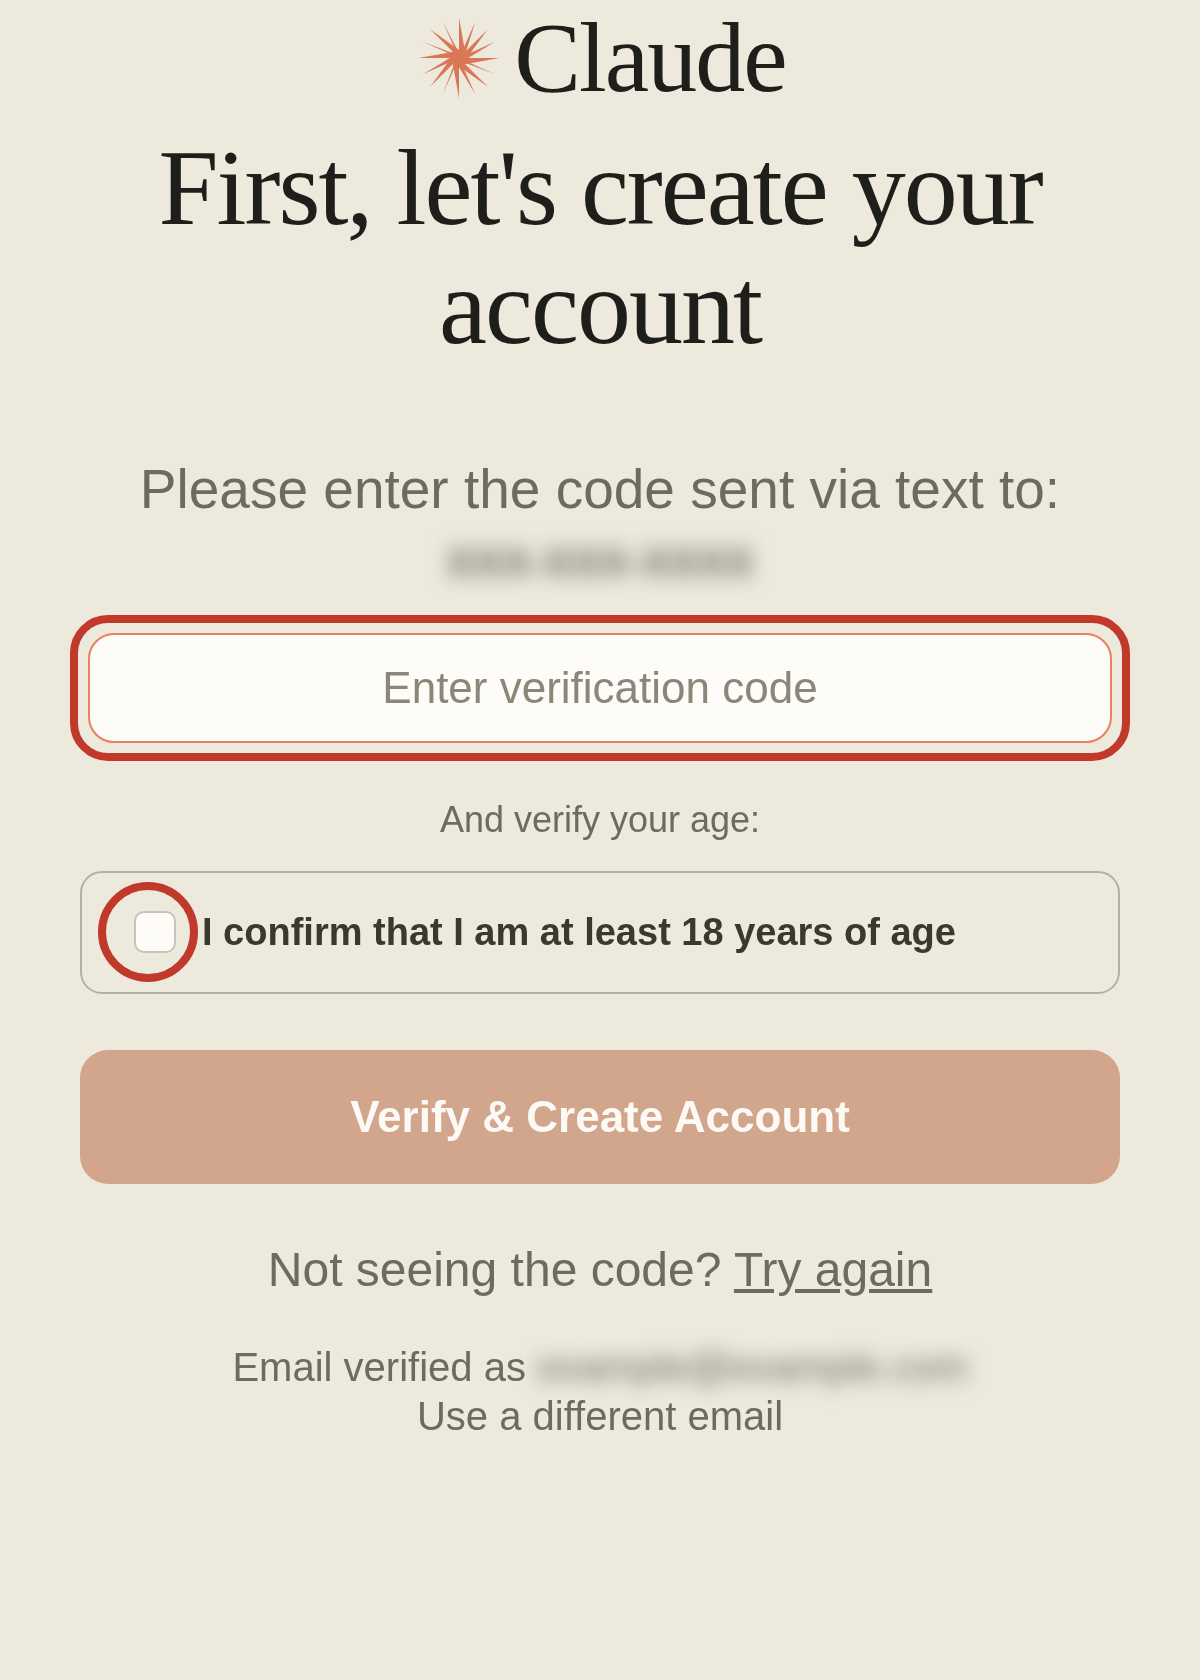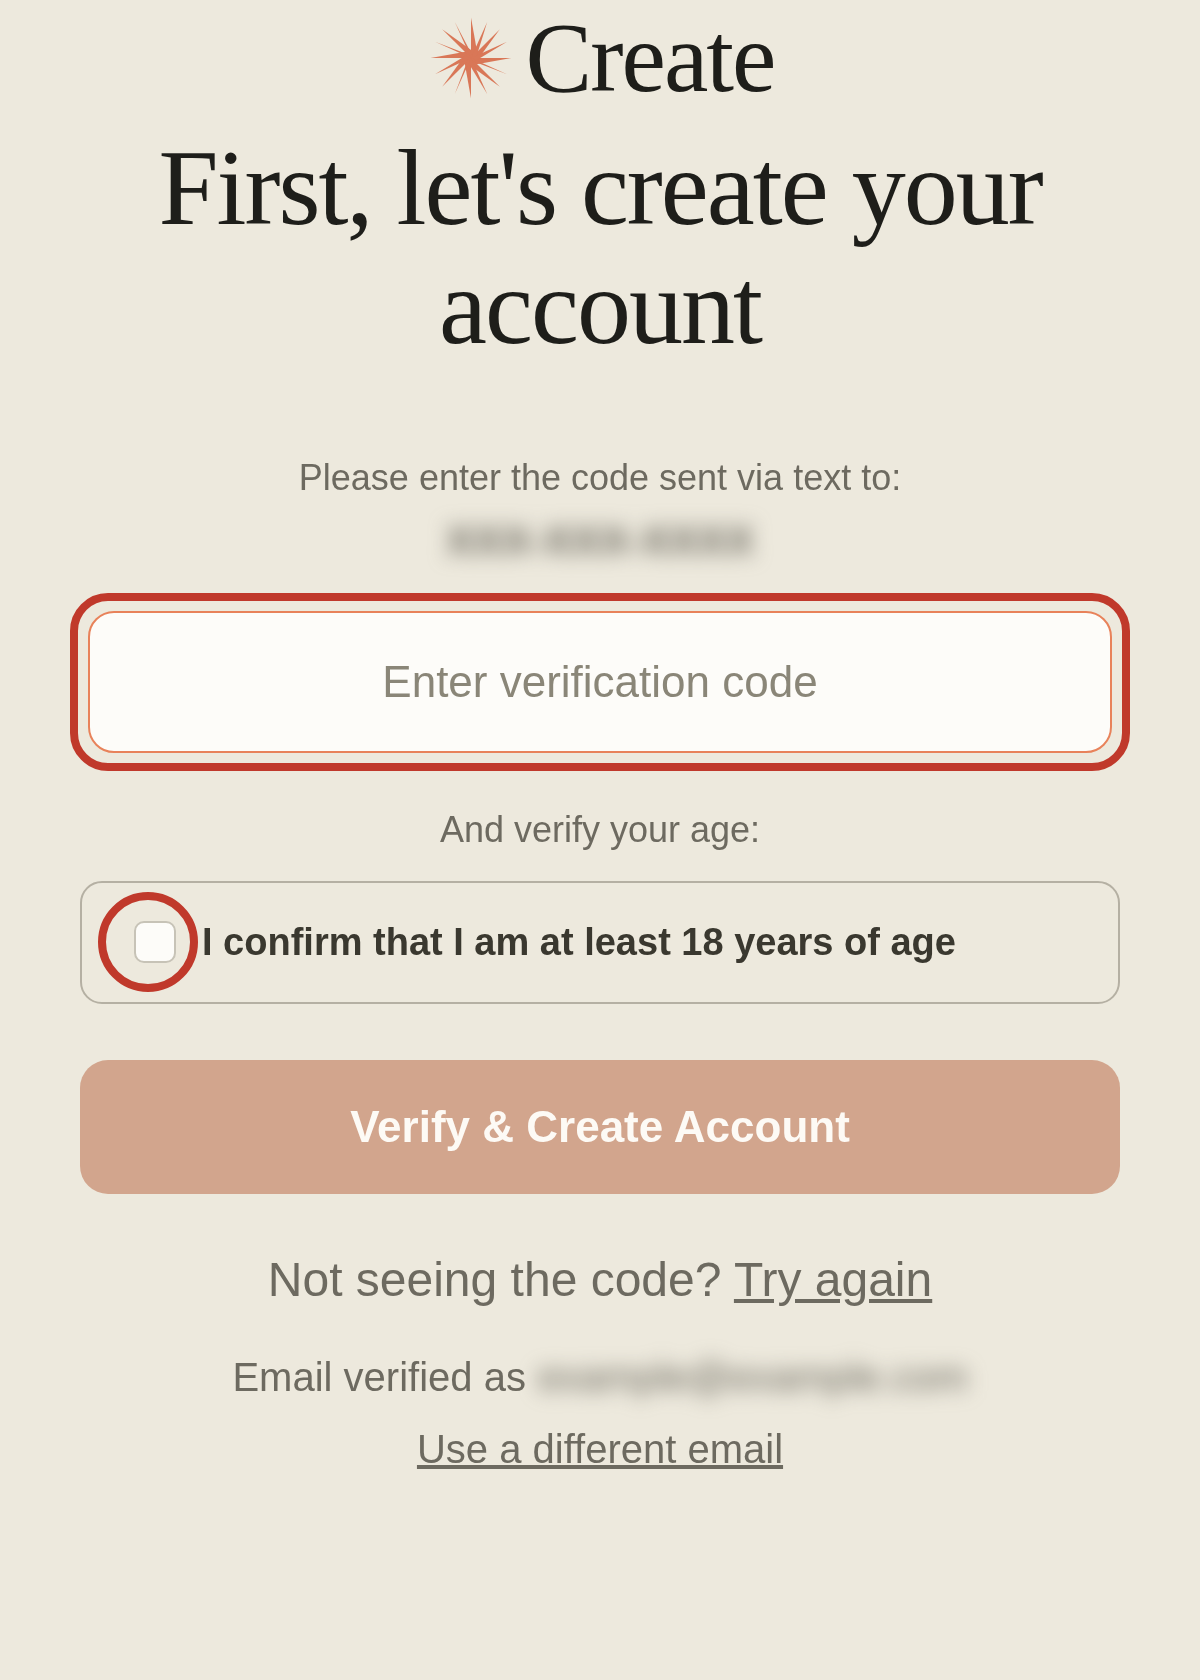--- a/index.html
+++ b/index.html
@@ -38,21 +38,21 @@
       font-family: Georgia, "Times New Roman", serif;
       font-size: 108px;
       font-weight: 400;
       color: #1e1e1a;
       text-align: center;
       line-height: 1.1;
       margin-top: 14px;
       letter-spacing: -2px;
     }
     .instruction {
-      font-size: 36px;
+      font-size: 55px;
       color: #6d6a60;
       text-align: center;
       margin-top: 90px;
     }
     .phone-blur {
       font-size: 42px;
       color: #6d6a60;
       text-align: center;
       margin-top: 18px;
       filter: blur(10px);
@@ -63,21 +63,21 @@
       border: 8px solid #c0392b;
       border-radius: 38px;
       margin-top: 28px;
       padding: 10px;
     }
     .code-input-wrap {
       width: 100%;
       border: 2px solid #e8825a;
       border-radius: 26px;
       background: #fdfcf9;
-      padding: 22px;
+      padding: 6px;
     }
     .code-input {
       width: 100%;
       border: none;
       background: transparent;
       font-size: 44px;
       color: #8a8678;
       text-align: center;
       padding: 22px 10px;
       outline: none;
@@ -164,22 +164,21 @@
       gap: 12px;
     }
     .email-blur {
       filter: blur(10px);
       font-weight: 500;
     }
     .diff-email {
       font-size: 40px;
       color: #6d6a60;
       text-align: center;
-      text-decoration: underline;
-      margin-top: 27px;
+      margin-top: 4px;
       cursor: pointer;
     }
   </style>
 </head>
 <body>
 
 <div class="logo-wrap">
   <svg class="logo-icon" viewBox="0 0 100 100">
     <g fill="#d97757">
       <path d="M50 50 L50 5 L58 50 Z"></path>
@@ -193,21 +192,21 @@
       <path d="M50 50 L68 10 L55 52 Z"></path>
       <path d="M50 50 L90 32 L52 55 Z"></path>
       <path d="M50 50 L90 68 L48 52 Z"></path>
       <path d="M50 50 L68 90 L45 52 Z"></path>
       <path d="M50 50 L32 90 L48 48 Z"></path>
       <path d="M50 50 L10 68 L48 45 Z"></path>
       <path d="M50 50 L10 32 L52 48 Z"></path>
       <path d="M50 50 L32 10 L52 48 Z"></path>
     </g>
   </svg>
-  <span class="logo-text">Create</span>
+  <span class="logo-text">Claude</span>
 </div>
 
 <h1 class="headline">First, let's create your account</h1>
 
 <p class="instruction">Please enter the code sent via text to:</p>
 <p class="phone-blur">XXX-XXX-XXXX</p>
 
 <div class="highlight-wrap">
   <div class="code-input-wrap">
     <input class="code-input" type="text" placeholder="Enter verification code" style="">

